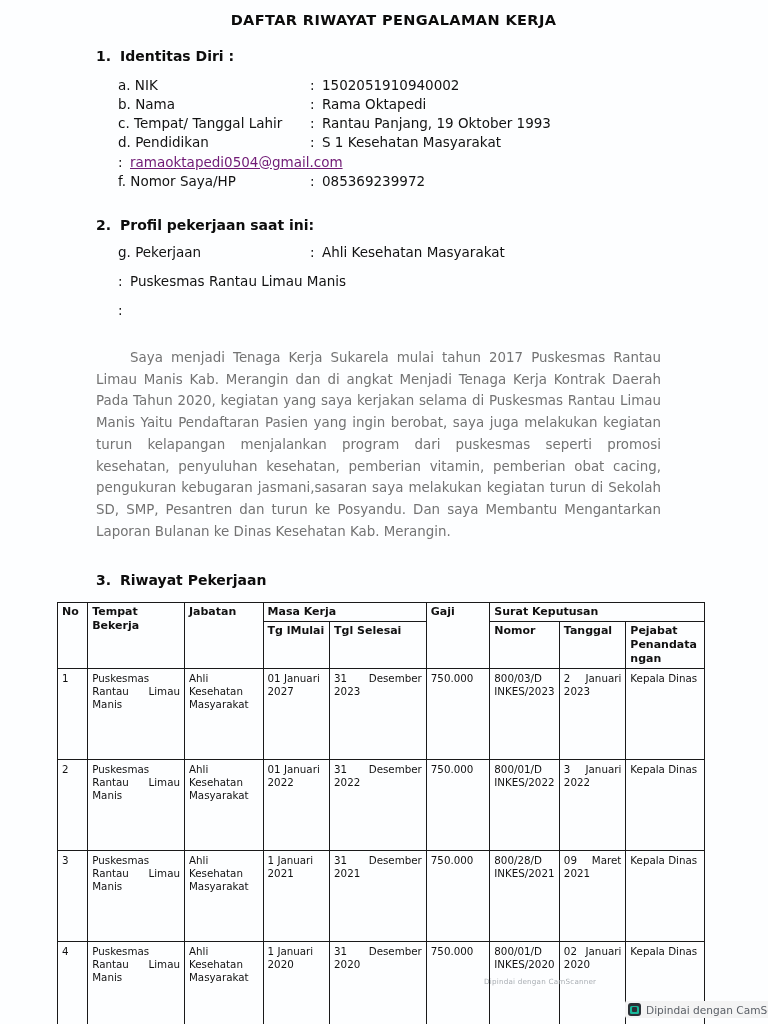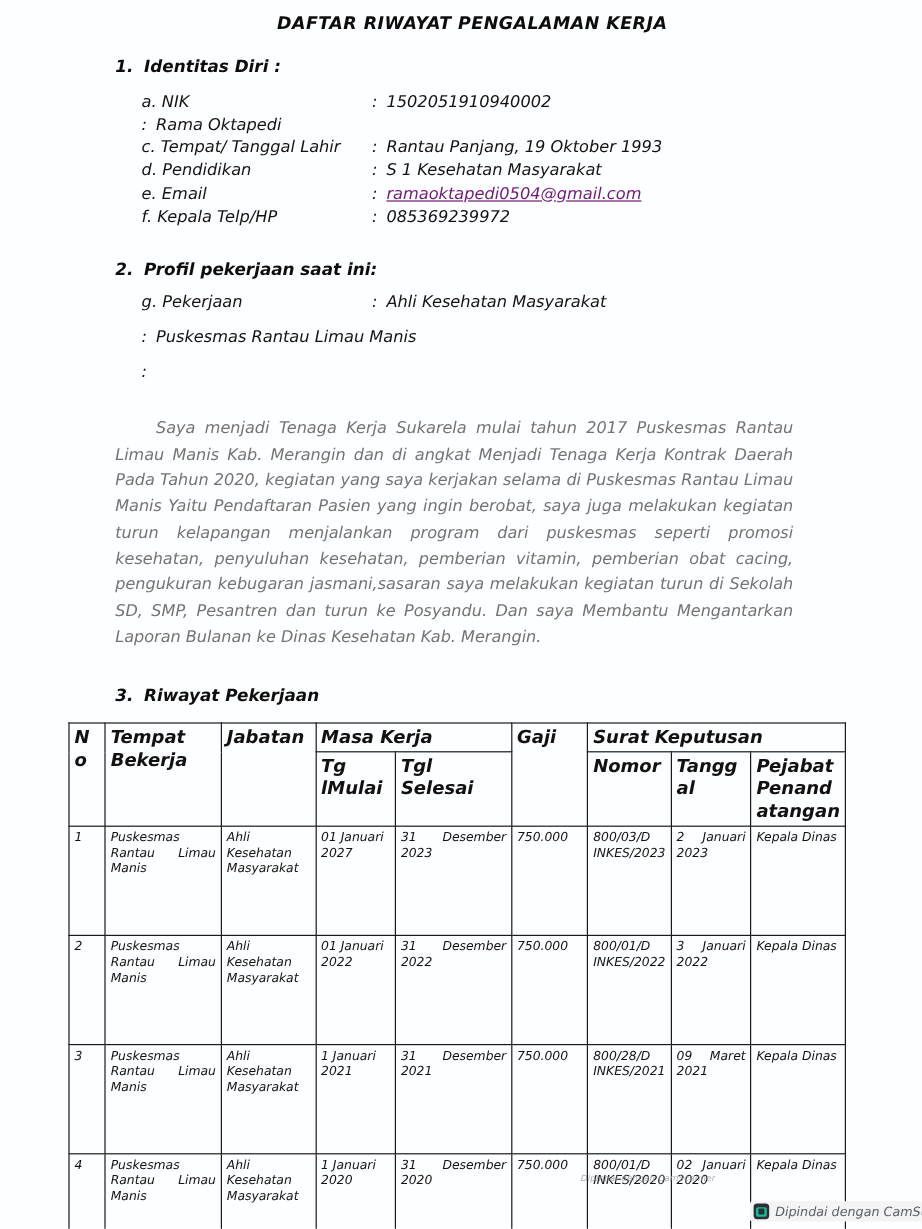--- a/index.html
+++ b/index.html
@@ -15,21 +15,20 @@
     color: #121212;
     position: relative;
     overflow: hidden;
   }
   .page {
     position: relative;
     width: 757px;
     height: 1024px;
     box-sizing: border-box;
     padding: 0;
-    font-style: italic;
   }
 
   
   .doc-title {
     text-align: center;
     font-weight: bold;
     font-size: 14.5px;
     letter-spacing: 0.4px;
     margin: 0;
     padding-top: 12px;
@@ -117,21 +116,21 @@
     border: 1px solid #1a1a1a;
     padding: 3px 4px;
     vertical-align: top;
     line-height: 1.26;
     word-wrap: break-word;
     overflow-wrap: break-word;
   }
   table.riwayat th {
     font-weight: bold;
     text-align: left;
-    font-size: 15px;
+    font-size: 11px;
     padding: 2px 4px;
   }
   th.center-h {
     text-align: center;
   }
   td.num-cell { text-align: left; }
   td.just { text-align: justify; text-align-last: justify; }
   td.just-sp { text-align: justify; }
 
   
@@ -215,40 +214,40 @@
     <span>Identitas Diri :</span>
   </div>
 
   <div class="field-list">
     <div class="field-row">
       <span class="field-label">a. NIK</span>
       <span class="field-colon">:</span>
       <span class="field-value">1502051910940002</span>
     </div>
     <div class="field-row">
+      <span class="field-label">b. Nama</span>
       <span class="field-colon">:</span>
       <span class="field-value">Rama Oktapedi</span>
     </div>
     <div class="field-row">
       <span class="field-label">c. Tempat/ Tanggal Lahir</span>
       <span class="field-colon">:</span>
       <span class="field-value">Rantau Panjang, 19 Oktober 1993</span>
     </div>
     <div class="field-row">
       <span class="field-label">d. Pendidikan</span>
       <span class="field-colon">:</span>
       <span class="field-value">S 1 Kesehatan Masyarakat</span>
     </div>
     <div class="field-row">
-      <span class="field-label">e. Email</span>
       <span class="field-colon">:</span>
       <span class="field-value email-link">ramaoktapedi0504@gmail.com</span>
     </div>
     <div class="field-row">
-      <span class="field-label">f.  Kepala Telp/HP</span>
+      <span class="field-label">f.  Nomor Saya/HP</span>
       <span class="field-colon">:</span>
       <span class="field-value">085369239972</span>
     </div>
   </div>
 
   <div class="section-head sec2">
     <span class="num">2.</span>
     <span>Profil pekerjaan saat ini:</span>
   </div>
 

